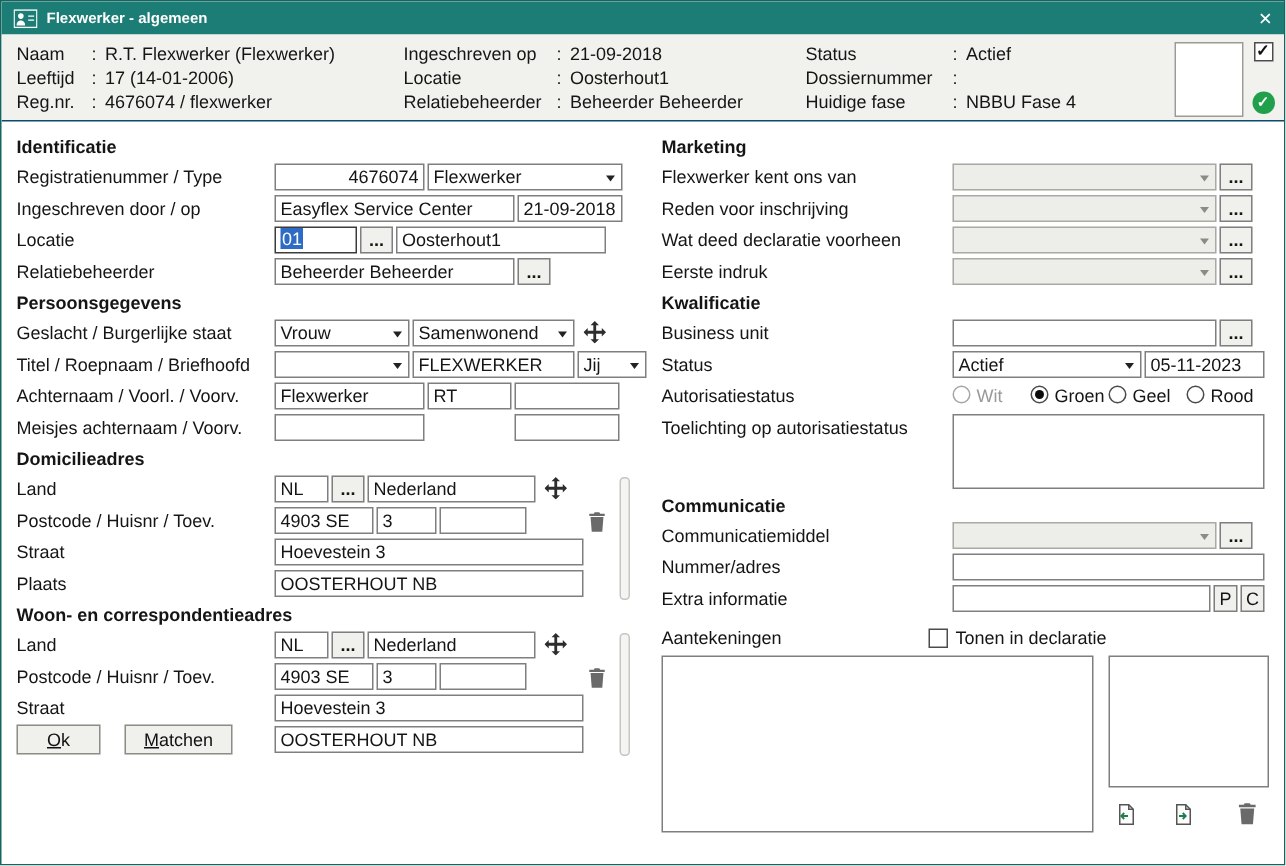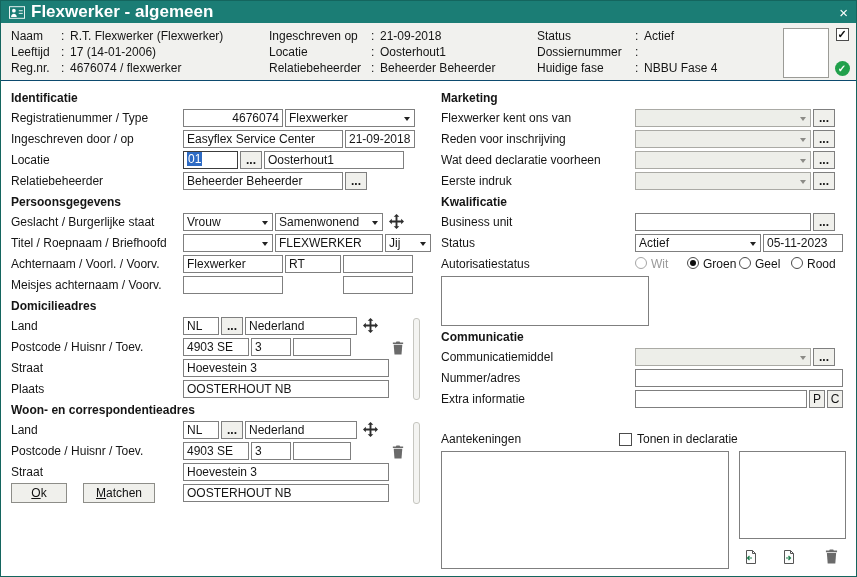--- a/index.html
+++ b/index.html
@@ -1,20 +1,20 @@
 <!DOCTYPE html>
 <html><head>
 <meta charset="utf-8">
 <style>
   html,body{margin:0;padding:0}
   body{font-family:"Liberation Sans",sans-serif;background:#fff}
   .window{position:relative;width:857px;height:577px;box-sizing:border-box;border:1px solid #14655e;background:#fff;overflow:hidden;font-size:12px;color:#151515}
   .titlebar{height:22px;background:#1b7d75;display:flex;align-items:center;gap:6px;padding:0 8px;color:#fff}
   .tb-icon{display:flex}
-  .title{flex:1;font-weight:bold;font-size:17px}
+  .title{flex:1;font-weight:bold;font-size:10px}
   .close{font-size:15px;line-height:15px;cursor:default}
   .infobar{height:58px;background:#f1f1ee;border-bottom:1px solid #0c4a6e;display:flex;padding:5px 6px 5px 10px;box-sizing:border-box}
   .icol{display:flex;flex-direction:column;justify-content:space-between}
   .c1{width:258px}.c2{width:268px}.c3{flex:1}
   .irow{display:flex;line-height:16px;white-space:nowrap}
   .c1 .ilabel{width:50px}.c2 .ilabel{width:102px}.c3 .ilabel{width:98px}
   .icolon{width:9px}
   .photo{width:44px;height:48px;border:1px solid #9b9b96;background:#fff;flex:none;margin-right:5px}
   .marks{display:flex;flex-direction:column;justify-content:space-between;align-items:center;width:16px;height:48px}
   .cb{width:13px;height:13px;box-sizing:border-box;border:1px solid #4c4c4c;background:#fff;font-size:11px;line-height:11px;font-weight:bold;text-align:center;color:#111}
@@ -47,21 +47,21 @@
   .addr .vstrip{position:absolute;left:402px;top:21px;width:7px;height:82px;background:#f4f4f2;border:1px solid #c6c6c0;border-radius:3px;box-sizing:border-box}
   .radio-item{display:flex;align-items:flex-start;width:52px}
   .radio{width:12px;height:12px;box-sizing:border-box;border:1px solid #4a4a4a;border-radius:50%;background:#fff;margin-right:4px;position:relative;flex:none}
   .radio.sel::after{content:"";position:absolute;left:2px;top:2px;width:6px;height:6px;border-radius:50%;background:#0c0c0c}
   .radio.dis{border-color:#a5a5a5}
   .radio-item.dis{color:#999}
   .ta{box-sizing:border-box;border:1px solid #7f7f7f;background:#fff;resize:none;font-family:"Liberation Sans",sans-serif;font-size:12px;outline:none}
   .ta-row{height:auto;align-items:flex-start;margin-top:2px}
   .ta-row .lbl{padding-top:2px}
   .ta-toelichting{width:208px;height:50px}
-  .notes-head{margin-top:20px;height:20px}
+  .notes-head{margin-top:6px;height:20px}
   .lbl-notes{width:178px;flex:none}
   .notes-head .cb{margin-right:5px}
   .notes-area{position:relative;height:134px;margin-top:2px}
   .ta-notes{position:absolute;left:0;top:0;width:288px;height:118px}
   .ta-side{position:absolute;left:298px;top:0;width:107px;height:88px}
   .note-btn{position:absolute;border:none;background:none;padding:2px;margin:0}
   .nb1{left:300px;top:96px}
   .nb2{left:338px;top:96px}
   .nb3{left:382px;top:96px}
   .footer{position:absolute;left:10px;bottom:8px;display:flex;gap:16px}
@@ -323,20 +323,21 @@
         <div class="radio-item">
             <span class="radio"></span>
             <span>Geel</span>
           </div>
         <div class="radio-item">
             <span class="radio"></span>
             <span>Rood</span>
           </div>
       </div>
       <div class="row ta-row">
+        <span class="lbl">Toelichting op autorisatiestatus</span>
         <textarea class="ta ta-toelichting" style=""></textarea>
       </div>
 
       <div class="sec">Communicatie</div>
       <div class="row">
         <span class="lbl">Communicatiemiddel</span>
         <div class="select dis w176"></div>
         <button class="dots">...</button>
       </div>
       <div class="row">

